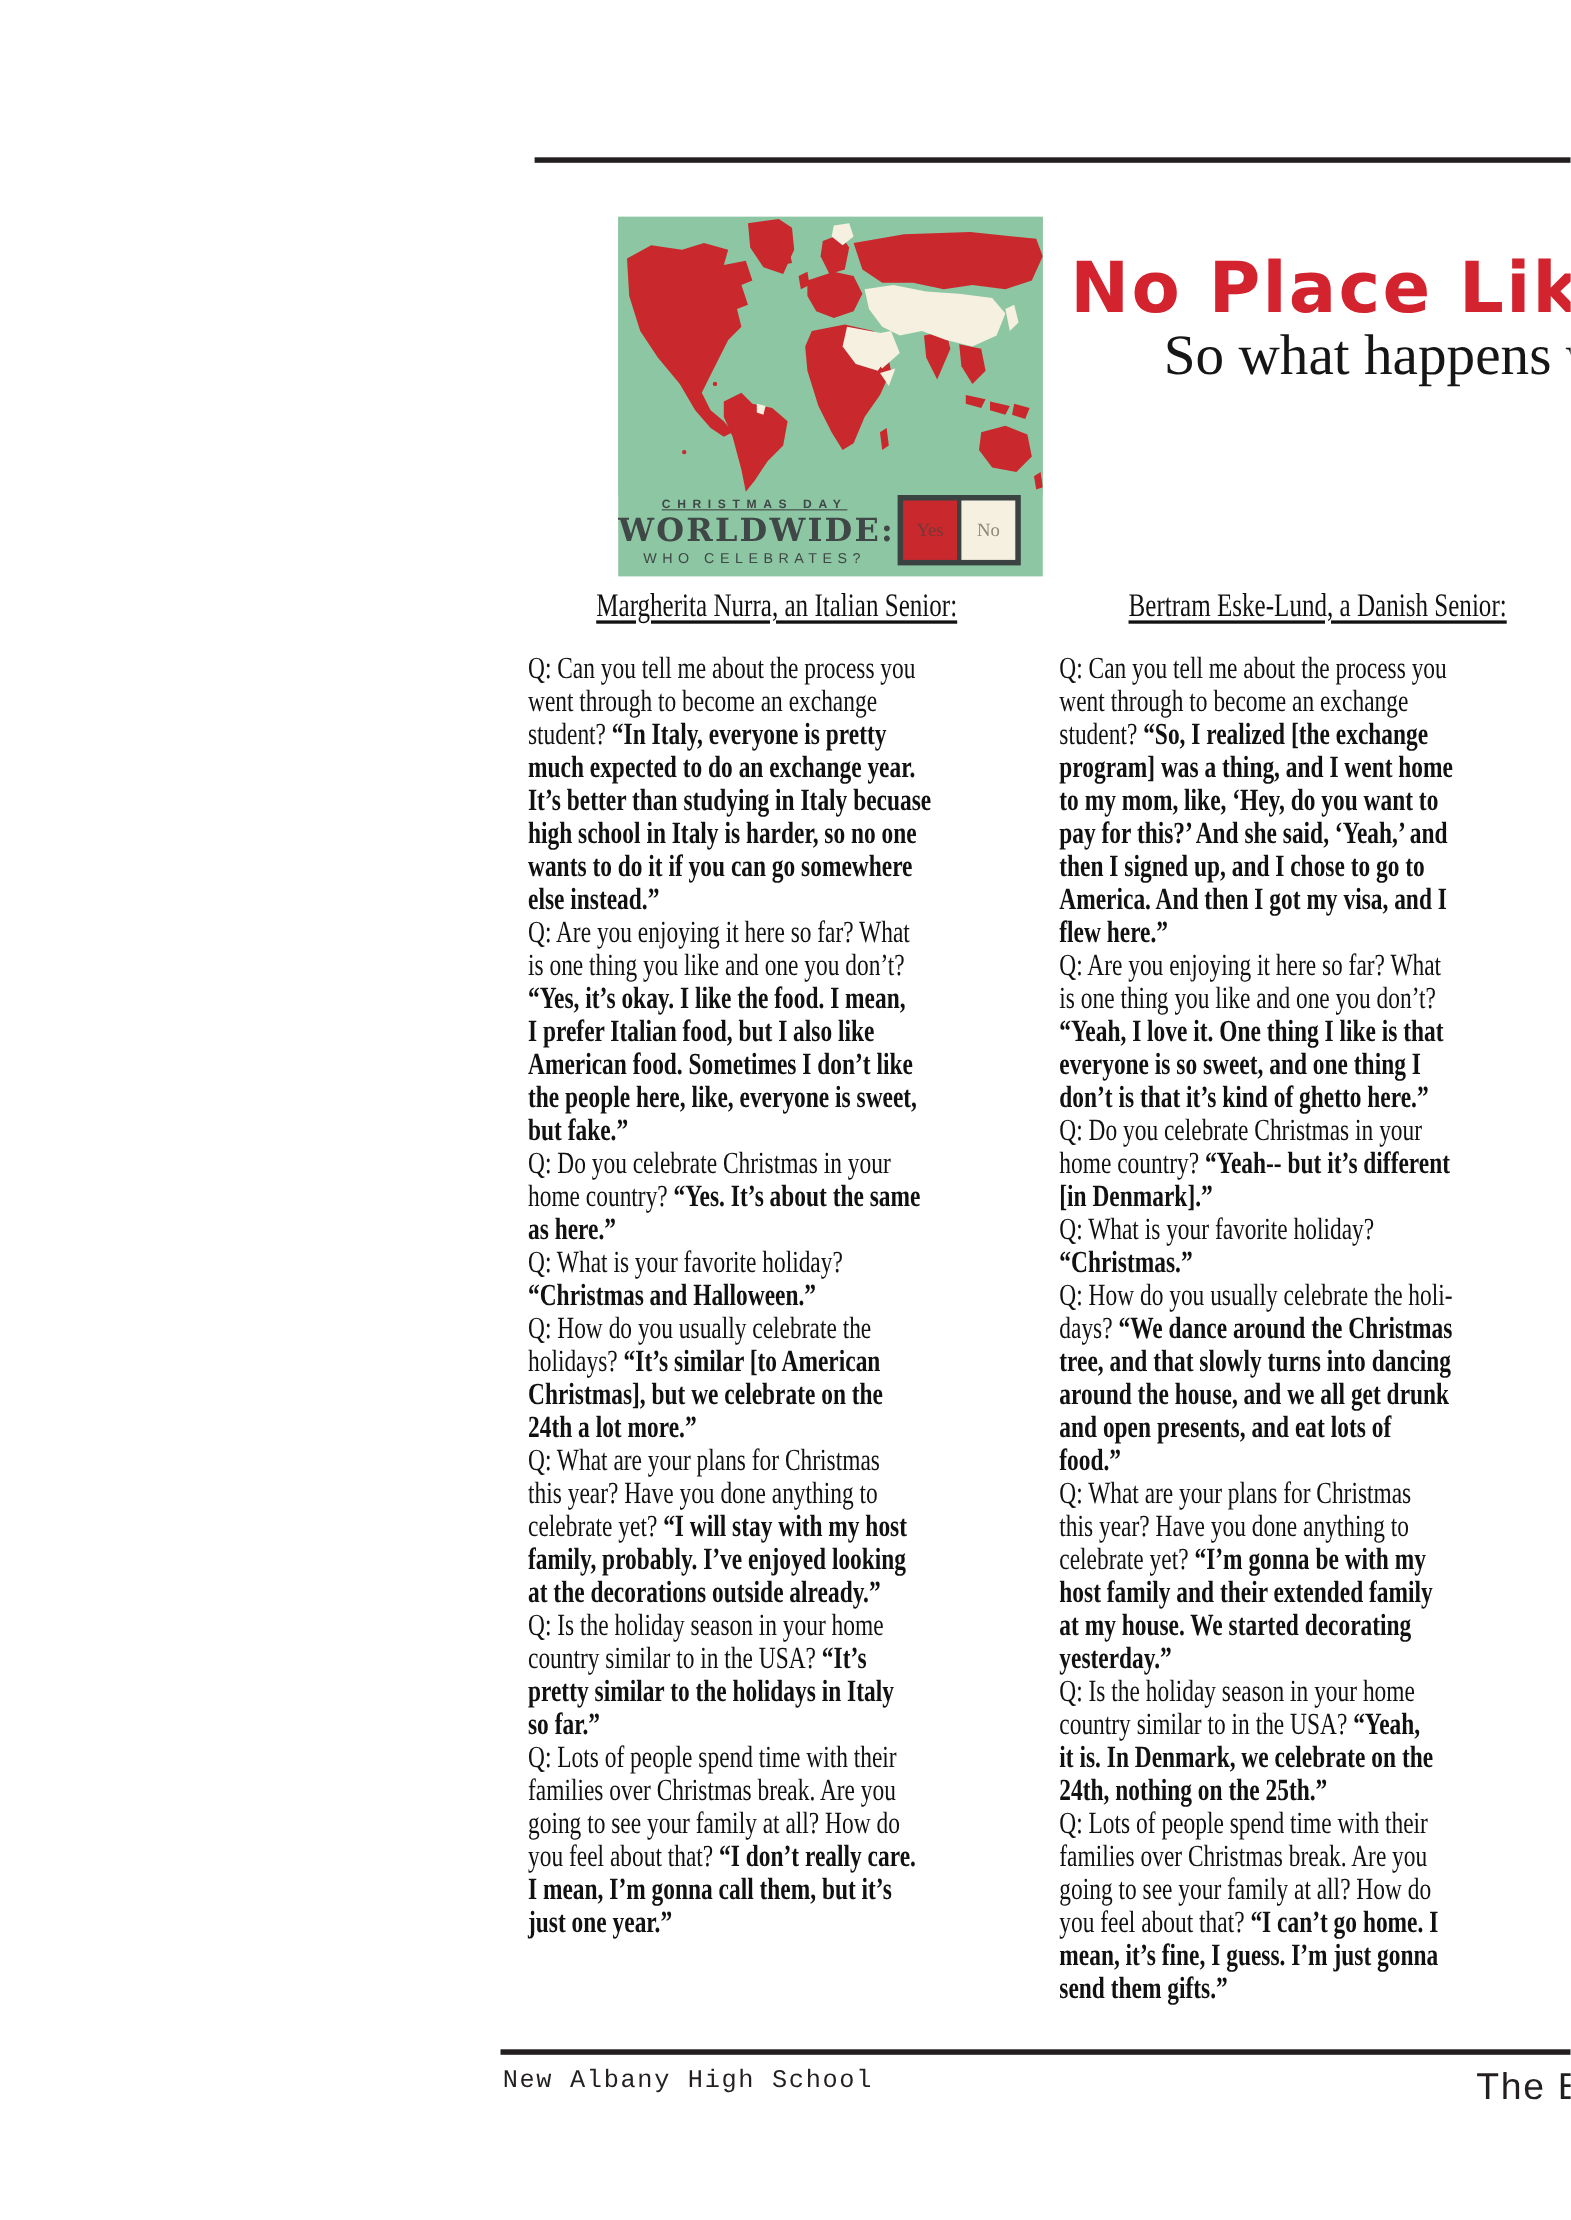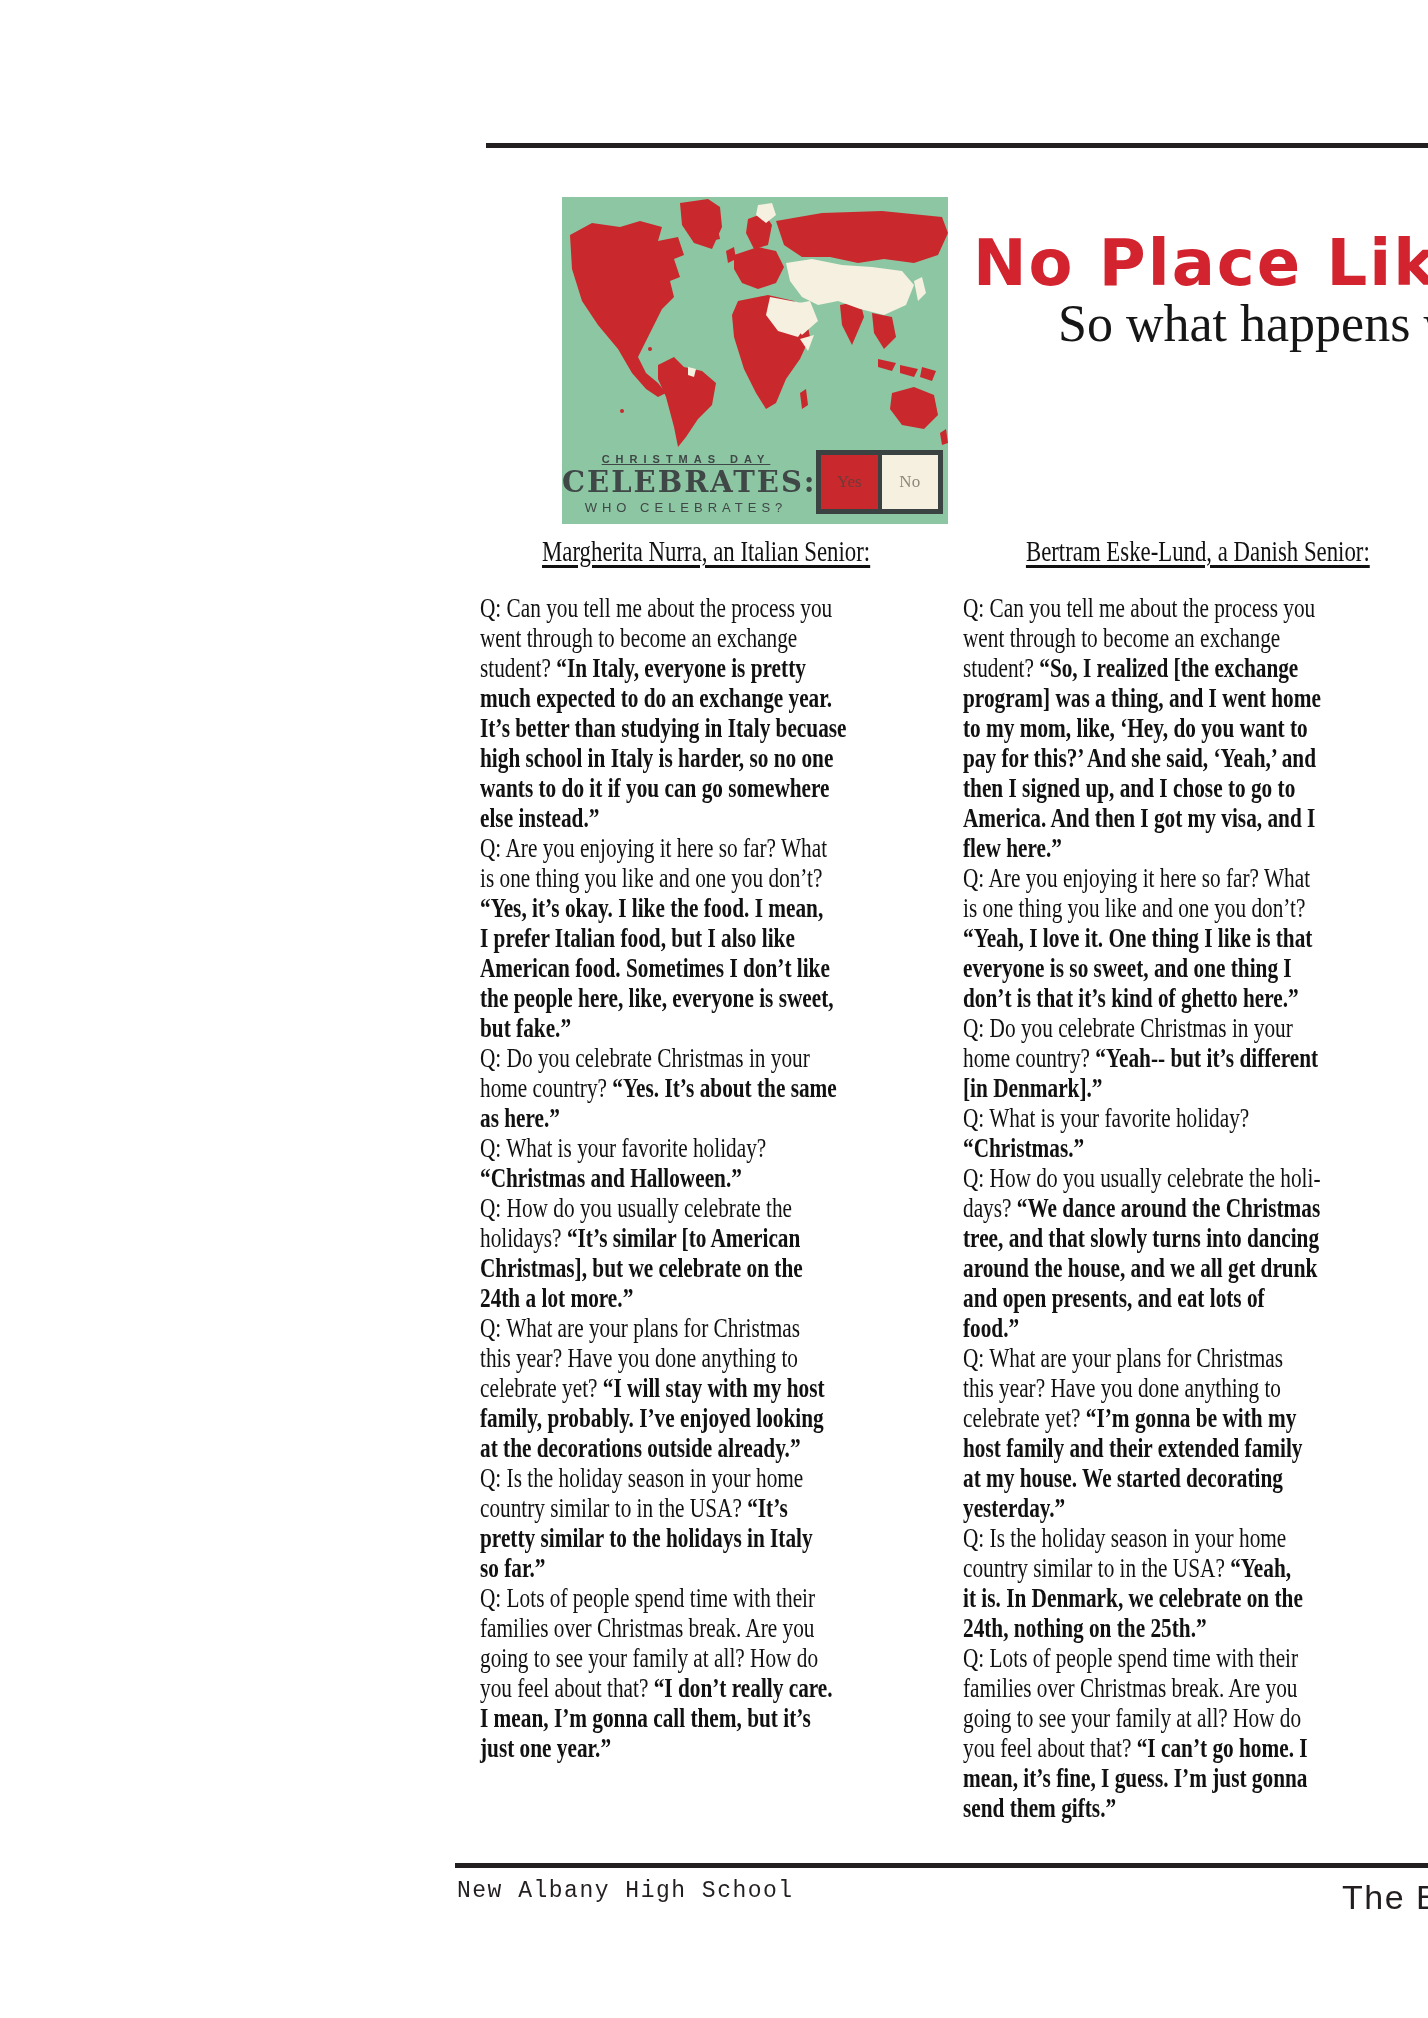--- a/index.html
+++ b/index.html
@@ -18,21 +18,21 @@
   .map-caption{position:absolute;left:0;top:253px;width:386px;height:74px;}
   .cap1{position:absolute;left:0;top:3px;width:248px;text-align:center;
         font-family:"Liberation Sans",sans-serif;font-weight:bold;font-size:11px;
         letter-spacing:6px;color:var(--map-text-dark,#3f4747);text-decoration:underline;}
   .cap2{position:absolute;left:0;top:15px;width:248px;text-align:center;
         font-family:"DejaVu Serif",serif;font-weight:bold;font-size:29px;
         letter-spacing:2px;color:var(--map-text-dark,#3f4747);}
   .cap3{position:absolute;left:0;top:50px;width:248px;text-align:center;
         font-family:"Liberation Sans",sans-serif;font-size:13px;
         letter-spacing:5px;color:var(--map-text-dark,#3f4747);}
-  .legend{position:absolute;left:254px;top:0;width:127px;height:64px;
+  .legend{position:absolute;left:254px;top:0;width:112px;height:64px;
           background:var(--map-border-dark,#3b4242);box-sizing:border-box;
           padding:5px;display:flex;gap:4px;}
   .legend-cell{flex:1;display:flex;align-items:center;justify-content:center;
                font-family:"Liberation Serif",serif;font-size:17px;}
   .legend-yes{background:var(--map-red,#c9282d);color:#6e3b38;}
   .legend-no{background:var(--map-cream,#f6f0e0);color:#8d887c;}
 
   
   .headline{position:absolute;left:973px;top:226px;white-space:nowrap;
             font-family:"DejaVu Sans",sans-serif;font-weight:bold;font-size:64px;
@@ -99,21 +99,21 @@
         <path d="M126,170 L134,172 L132,180 L126,178 Z"></path>
         <path d="M224,66 L250,62 L280,68 L310,70 L340,74 L352,88 L344,108 L322,118 L298,112 L276,104 L256,108 L240,100 L228,84 Z"></path>
         <path d="M226,108 L248,104 L256,124 L240,138 L228,124 Z"></path>
         <path d="M208,100 L240,106 L246,126 L236,140 L216,134 L204,118 Z"></path>
         <path d="M238,142 L252,138 L246,154 Z"></path>
         <path d="M352,84 L360,80 L364,96 L356,104 Z"></path>
       </g>
     </svg>
     <div class="map-caption">
       <div class="cap1">CHRISTMAS DAY</div>
-      <div class="cap2">CELEBRATES:</div>
+      <div class="cap2">WORLDWIDE:</div>
       <div class="cap3">WHO CELEBRATES?</div>
       <div class="legend">
         <div class="legend-cell legend-yes">Yes</div>
         <div class="legend-cell legend-no">No</div>
       </div>
     </div>
   </div>
 
   <div class="headline">No Place Like</div>
   <div class="subheadline">So what happens w</div>

